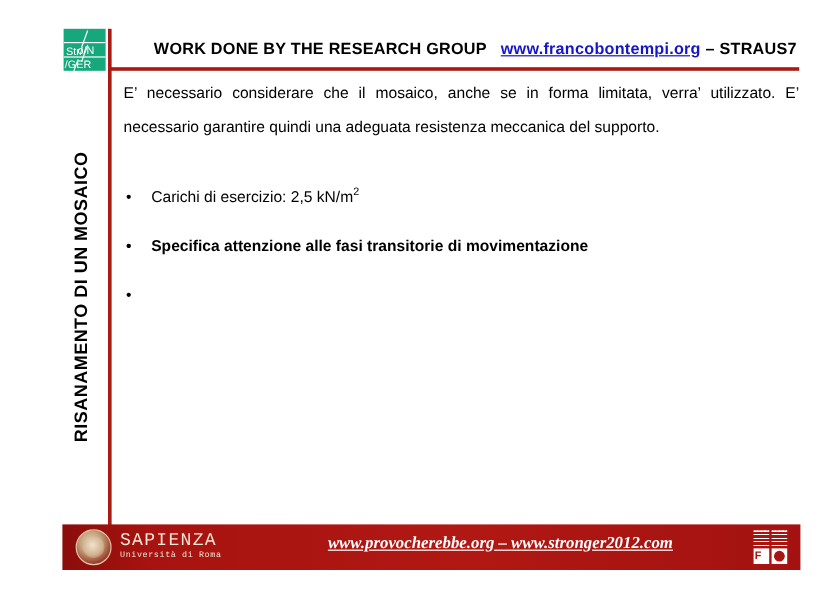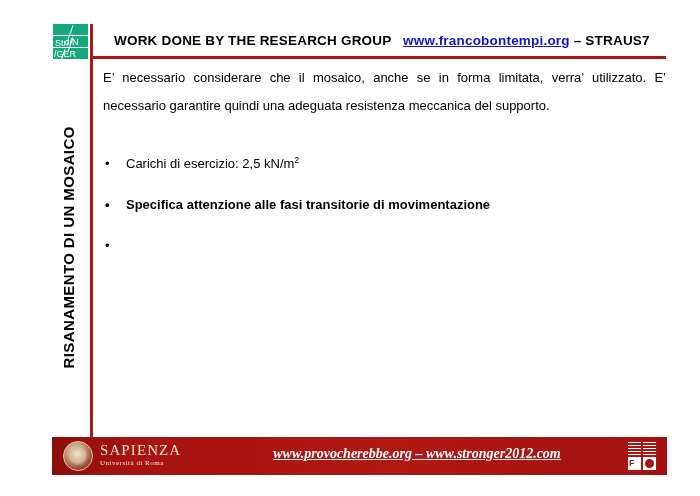--- a/index.html
+++ b/index.html
@@ -78,20 +78,21 @@
 
   
   #header-title {
     position: absolute;
     left: 114px; top: 33px;
     width: 550px;
     font-size: 13.5px;
     font-weight: bold;
     letter-spacing: 0.2px;
     white-space: nowrap;
+    text-align: right;
   }
   #header-title .link {
     color: #1414C8;
     text-decoration: underline;
     cursor: pointer;
   }
   #header-title .dash { white-space: pre; }
 
   
   #side-title {
@@ -167,21 +168,21 @@
     position: absolute;
     left: 5px; top: 5px;
     width: 18px; height: 18px;
     border-radius: 50%;
     background: radial-gradient(circle at 45% 40%, #F0E3CC 0%, #D3B492 55%, #A4593F 100%);
   }
   #sapienza-wordmark {
     position: absolute;
     left: 48px; top: 6px;
     color: #F2E6D5;
-    font-family: Liberation Serif, serif;
+    font-family: Liberation Mono, monospace;
     line-height: 1;
   }
   #sapienza-wordmark .big {
     display: block;
     font-size: 15px;
     letter-spacing: 1.1px;
   }
   #sapienza-wordmark .small {
     display: block;
     font-size: 7px;

